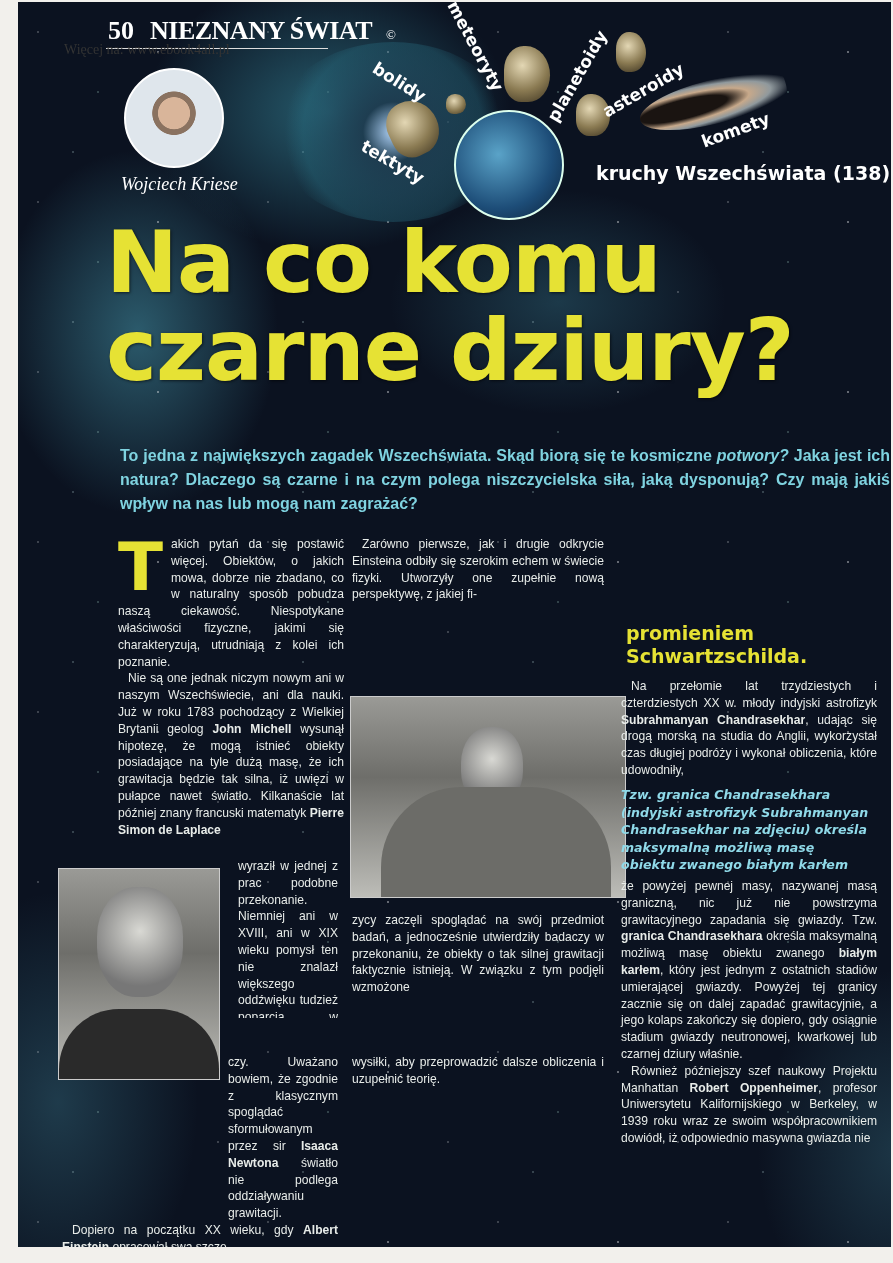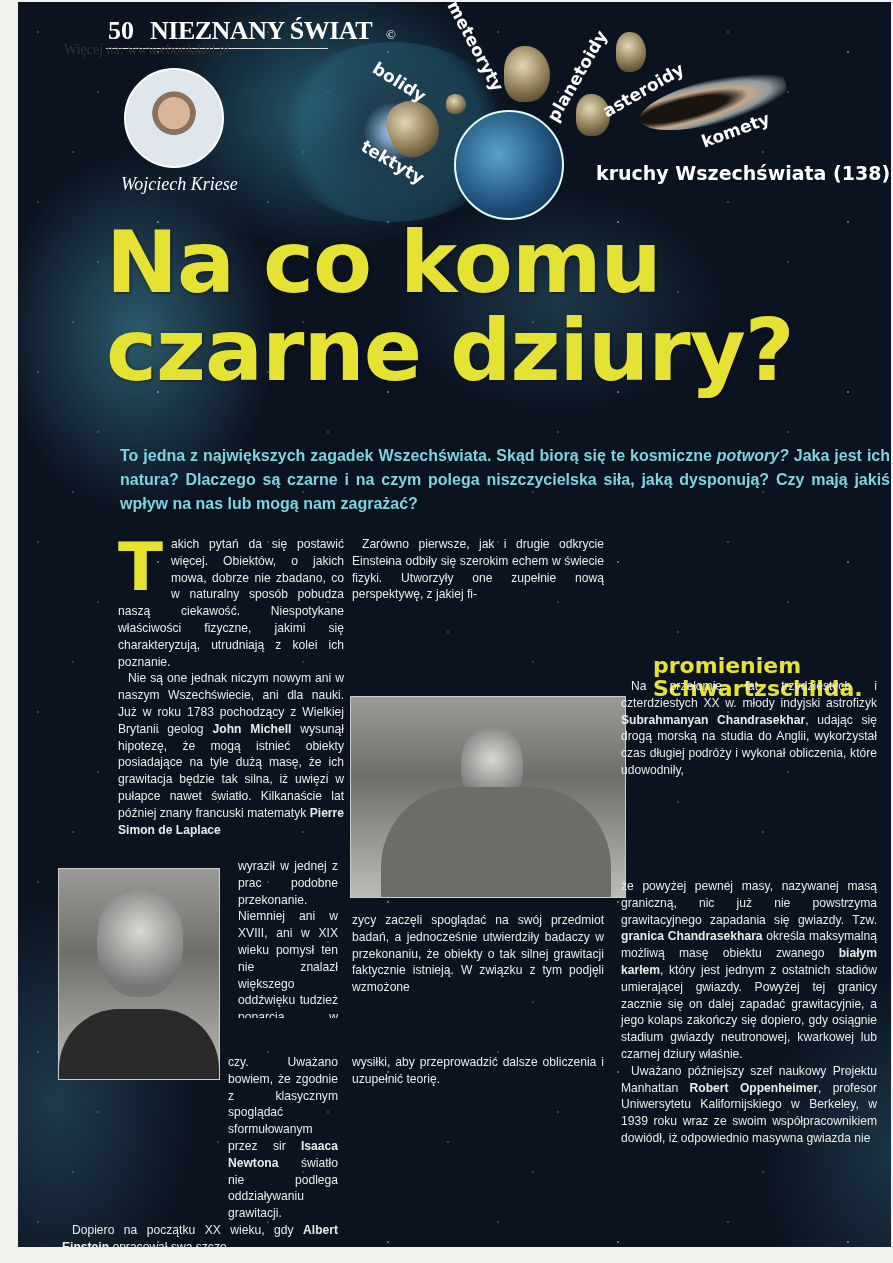--- a/index.html
+++ b/index.html
@@ -40,21 +40,21 @@
   .title{position:absolute;left:88px;top:216px;color:#e6e234;font-family:"DejaVu Sans",sans-serif;font-weight:bold;font-size:86px;line-height:88px;letter-spacing:-1px;text-shadow:1px 1px 3px rgba(0,0,0,.6);}
   .lead{position:absolute;left:102px;top:442px;width:770px;color:#7fd3e0;font-family:Liberation Sans, sans-serif;font-weight:bold;font-size:16px;line-height:24px;text-align:justify;}
   .lead i{font-style:italic;}
   .col{position:absolute;color:#e8ece9;font-size:12.1px;line-height:16.8px;text-align:justify;}
   .col p{margin:0;text-indent:10px;}
   .col p.noind{text-indent:0;}
   .drop{float:left;font-family:"DejaVu Sans",sans-serif;font-weight:bold;color:#e6e234;font-size:66px;line-height:60px;margin:2px 8px 0 0;}
   .photo{position:absolute;background:linear-gradient(180deg,#9a9a96,#6e6e6a 40%,#bdbdb8);border:1px solid #ccc;}
   .ph-face{position:absolute;border-radius:45%;background:radial-gradient(circle at 50% 40%, #d9d9d4, #777 70%);}
   .caption{position:absolute;color:#8fd9e8;font-family:"DejaVu Sans",sans-serif;font-weight:bold;font-style:italic;font-size:12.6px;line-height:17.5px;}
-  .subhead{position:absolute;left:635px;top:620px;color:#e6e234;font-family:"DejaVu Sans",sans-serif;font-weight:bold;font-size:22px;line-height:23px;margin-top:32px;}
+  .subhead{position:absolute;left:608px;top:620px;color:#e6e234;font-family:"DejaVu Sans",sans-serif;font-weight:bold;font-size:19px;line-height:23px;}
   b{font-weight:bold;}
 </style>
 </head>
 <body>
 
 <div class="page">
   <div class="stars"></div>
 
   <div class="hdr">
     <span class="num">50</span><span class="mag">NIEZNANY ŚWIAT</span><span class="sym">©</span>
@@ -124,17 +124,18 @@
     <p class="noind">wysiłki, aby przeprowadzić dalsze obliczenia i uzupełnić teorię.</p>
   </div>
 
   <div class="subhead">
     <div>promieniem</div>
     <div>Schwartzschilda.</div>
   </div>
   <div class="col" style="left:603px;top:676px;width:256px;">
     <p><span>Na przełomie lat trzydziestych i czterdziestych XX w. młody indyjski astrofizyk </span><b>Subrahmanyan Chandrasekhar</b><span>, udając się drogą morską na studia do Anglii, wykorzystał czas długiej podróży i wykonał obliczenia, które udowodniły,</span></p>
   </div>
+  <div class="caption" style="left:603px;top:784px;width:250px;">Tzw. granica Chandrasekhara (indyjski astrofizyk Subrahmanyan Chandrasekhar na zdjęciu) określa maksymalną możliwą masę obiektu zwanego białym karłem</div>
   <div class="col" style="left:603px;top:876px;width:256px;">
     <p class="noind"><span>że powyżej pewnej masy, nazywanej masą graniczną, nic już nie powstrzyma grawitacyjnego zapadania się gwiazdy. Tzw. </span><b>granica Chandrasekhara</b><span> określa maksymalną możliwą masę obiektu zwanego </span><b>białym karłem</b><span>, który jest jednym z ostatnich stadiów umierającej gwiazdy. Powyżej tej granicy zacznie się on dalej zapadać grawitacyjnie, a jego kolaps zakończy się dopiero, gdy osiągnie stadium gwiazdy neutronowej, kwarkowej lub czarnej dziury właśnie.</span></p>
-    <p><span>Uważano późniejszy szef naukowy Projektu Manhattan </span><b>Robert Oppenheimer</b><span>, profesor Uniwersytetu Kalifornijskiego w Berkeley, w 1939 roku wraz ze swoim współpracownikiem dowiódł, iż odpowiednio masywna gwiazda nie</span></p>
+    <p><span>Również późniejszy szef naukowy Projektu Manhattan </span><b>Robert Oppenheimer</b><span>, profesor Uniwersytetu Kalifornijskiego w Berkeley, w 1939 roku wraz ze swoim współpracownikiem dowiódł, iż odpowiednio masywna gwiazda nie</span></p>
   </div>
 </div>
 
 </body></html>

